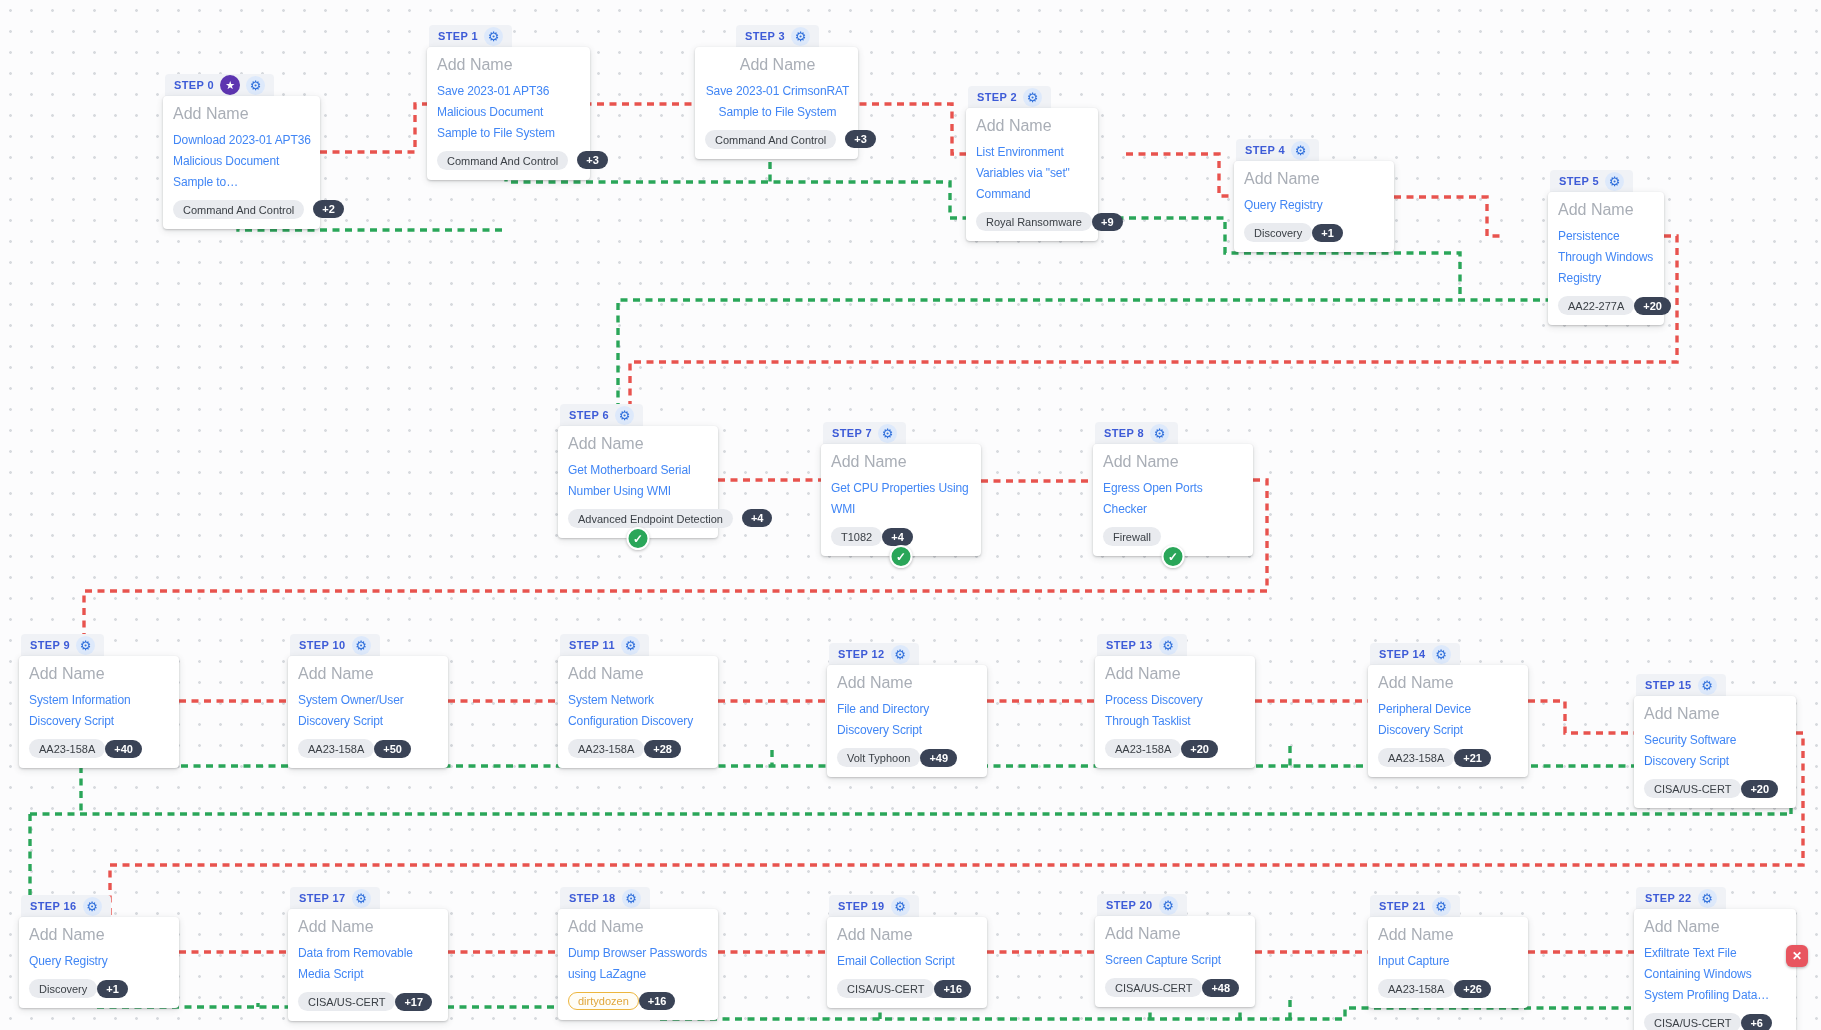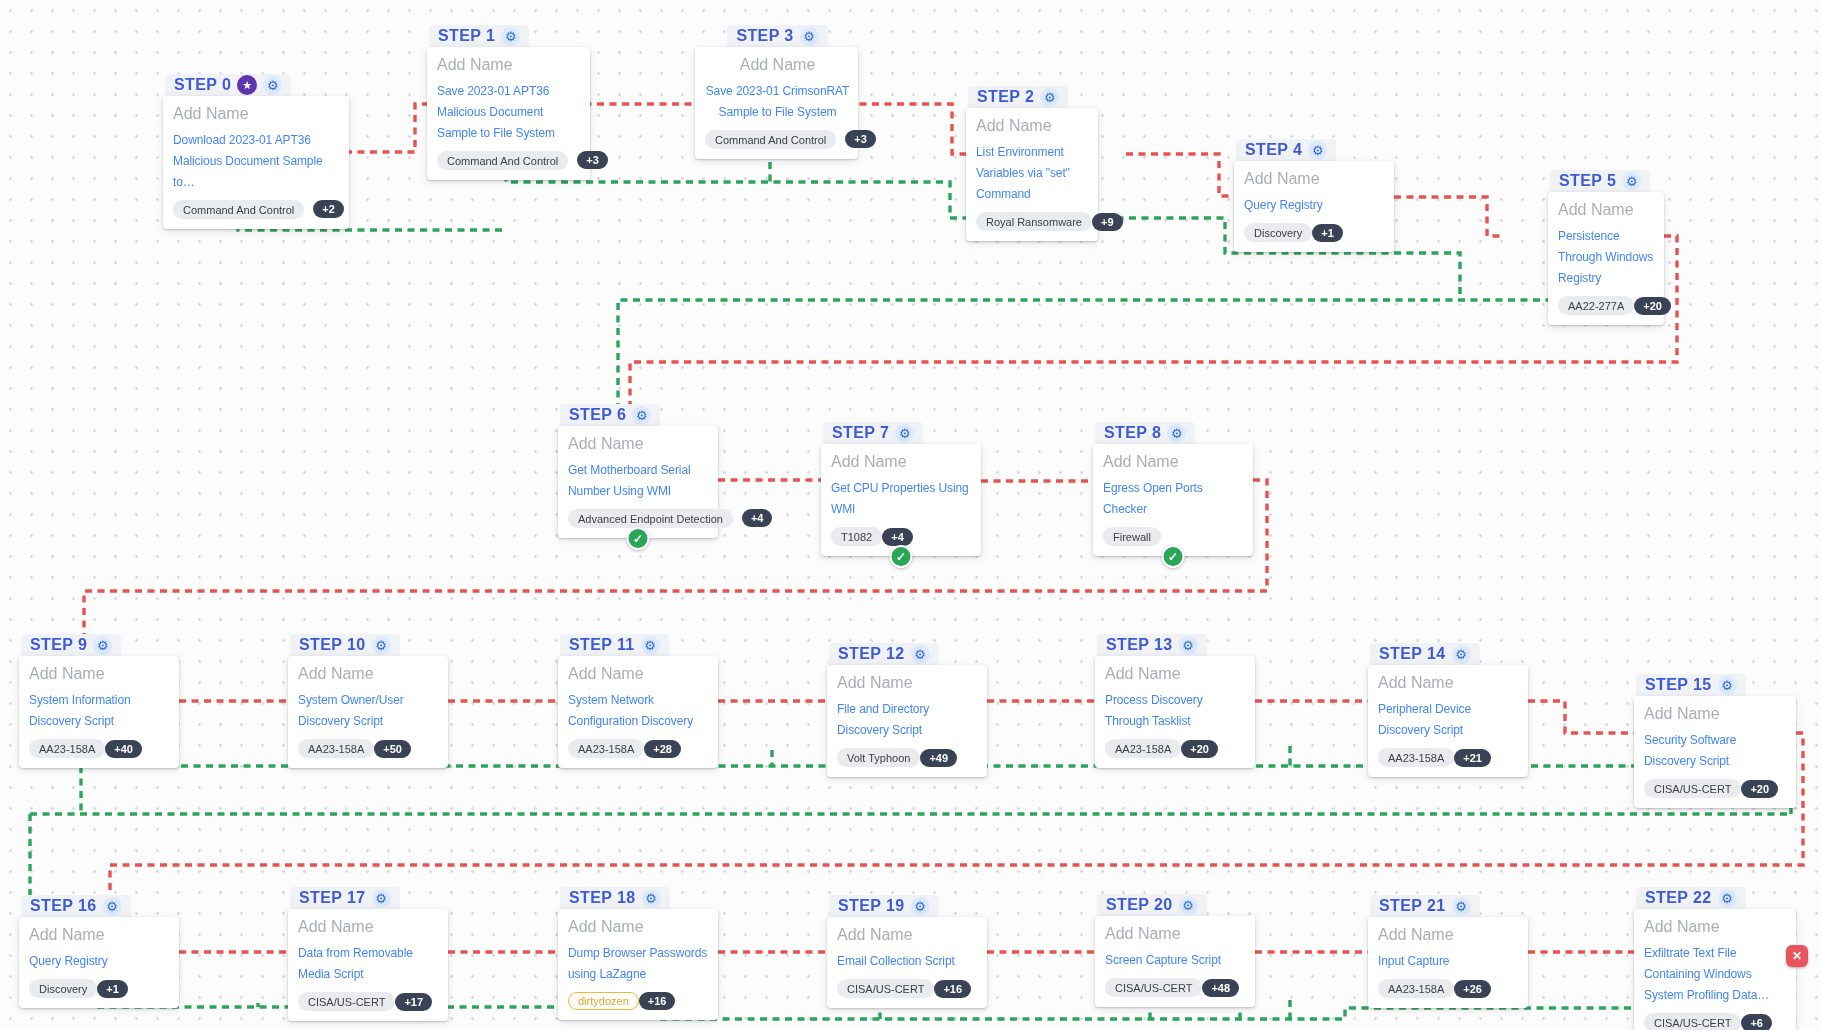--- a/index.html
+++ b/index.html
@@ -11,21 +11,21 @@
     background-size:21px 21px;
     position:relative;
   }
   #wires { position:absolute; left:0; top:0; z-index:1; }
   .step { position:absolute; z-index:2; }
   .tab {
     display:inline-flex; align-items:center; gap:6px;
     background:#f0f2f6; border-radius:4px 4px 0 0;
     padding:3px 9px 3px 9px; height:22px; margin-left:2px;
   }
-  .tab-label { color:#3d5bd7; font-size:16px; font-weight:700; letter-spacing:.4px; }
+  .tab-label { color:#3d5bd7; font-size:11px; font-weight:700; letter-spacing:.4px; }
   .star { display:none; width:20px; height:20px; border-radius:50%; background:#5d35b0;
           align-items:center; justify-content:center; }
   .step.starred .star { display:inline-flex; }
   .star-glyph { color:#fff; font-size:11px; line-height:1; }
   .gear { display:inline-flex; width:19px; height:19px; border-radius:50%; background:#dde9fb;
           color:#2f6fdb; font-size:13px; line-height:1; align-items:center; justify-content:center;
           cursor:pointer; }
   .body {
     background:#fff; border-radius:4px; padding:9px 8px 10px 10px;
     box-shadow:0 1px 2px rgba(60,64,67,.25), 0 2px 7px rgba(60,64,67,.14);
@@ -99,21 +99,21 @@
     <polyline points="338,1003 338,1007" fill="none" stroke="#2aa659" stroke-width="3.4" stroke-dasharray="7 5.5"></polyline>
     <polyline points="610,1003 610,1019" fill="none" stroke="#2aa659" stroke-width="3.4" stroke-dasharray="7 5.5"></polyline>
     <polyline points="652,1003 652,1019" fill="none" stroke="#2aa659" stroke-width="3.4" stroke-dasharray="7 5.5"></polyline>
     <polyline points="880,1000 880,1019" fill="none" stroke="#2aa659" stroke-width="3.4" stroke-dasharray="7 5.5"></polyline>
     <polyline points="1150,1000 1150,1019" fill="none" stroke="#2aa659" stroke-width="3.4" stroke-dasharray="7 5.5"></polyline>
     <polyline points="1240,1000 1240,1019" fill="none" stroke="#2aa659" stroke-width="3.4" stroke-dasharray="7 5.5"></polyline>
     <polyline points="1290,1000 1290,1019" fill="none" stroke="#2aa659" stroke-width="3.4" stroke-dasharray="7 5.5"></polyline>
     <polyline points="97,1007 660,1007 660,1019 1345,1019 1345,1008 1690,1008" fill="none" stroke="#2aa659" stroke-width="3.4" stroke-dasharray="7 5.5"></polyline>
   </svg>
 
-<div class="step wrap starred" style="left: 163px; top: 74px; width: 186px;">
+<div class="step wrap starred" style="left: 163px; top: 74px; width: 157px;">
     <div class="tab">
       <span class="tab-label">STEP 0</span>
       <span class="star">
         <span class="star-glyph">★</span>
       </span>
       <span class="gear">⚙</span>
     </div>
     <div class="body">
       <div class="addname">Add Name</div>
       <a class="action">Download 2023-01 APT36 Malicious Document Sample to…</a>

